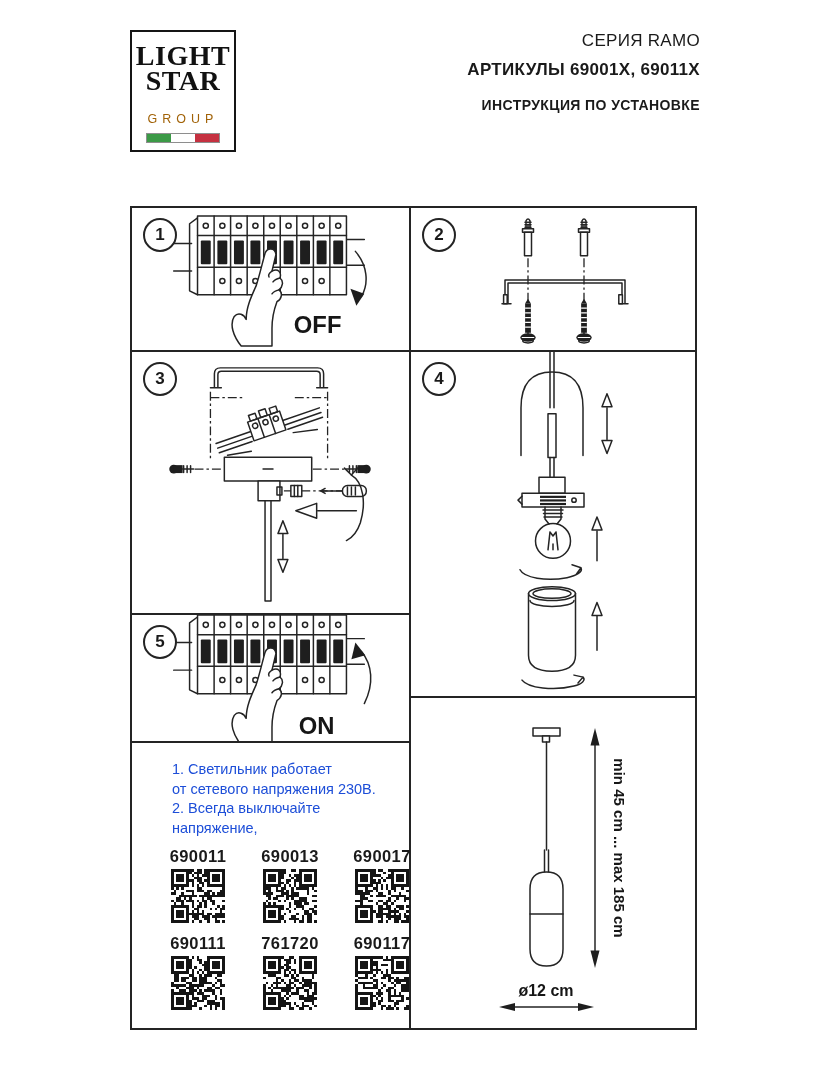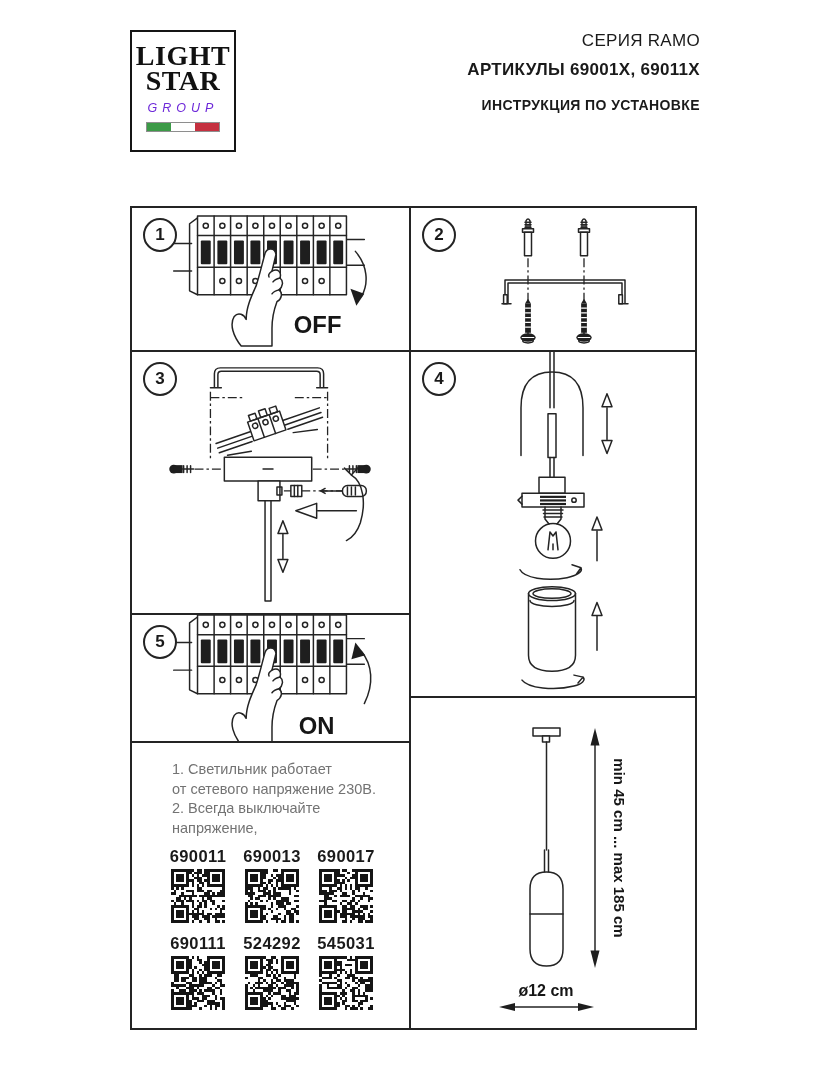--- a/index.html
+++ b/index.html
@@ -4,21 +4,21 @@
 <style>
   html,body{margin:0;padding:0;background:#fff;}
   .page{position:relative;width:826px;height:1070px;background:#fff;overflow:hidden;
         font-family:"Liberation Sans",sans-serif;color:#1a1a1a;}
 
   
   .logo-box{position:absolute;left:130px;top:30px;width:106px;height:122px;
             border:2.5px solid #151515;box-sizing:border-box;text-align:center;padding-top:11px;}
   .logo-light,.logo-star{font-family:"Liberation Serif",serif;font-weight:700;
             font-size:28px;line-height:25px;letter-spacing:.5px;color:#111;}
-  .logo-group{font-size:12.5px;letter-spacing:5px;color:#6d28d9;margin-top:8px;font-style:italic;}
+  .logo-group{font-size:12.5px;letter-spacing:5px;color:#a16207;margin-top:19px;}
   .logo-flag{display:flex;width:74px;height:10px;margin:7px auto 0;border:1px solid #8e8e8e;box-sizing:border-box;}
   .logo-flag span{flex:1;}
 
   .title-block{position:absolute;left:240px;top:31px;width:460px;text-align:right;}
   .t-series{font-size:17px;font-weight:400;line-height:20px;letter-spacing:.3px;}
   .t-articles{font-size:17px;font-weight:700;line-height:20px;margin-top:9px;letter-spacing:.3px;}
   .t-instr{margin-top:12px;font-size:14px;font-weight:700;line-height:27px;letter-spacing:.4px;}
 
   
   .grid{position:absolute;left:130px;top:206px;width:567px;height:824px;
@@ -42,22 +42,22 @@
 
   
   .s{fill:none;stroke:#242424;stroke-width:1.5;stroke-linecap:round;stroke-linejoin:round;}
   .w{fill:#fff;}
   .f{fill:#1e1e1e;stroke:none;}
   .dd{fill:none;stroke:#242424;stroke-width:1.3;stroke-dasharray:9 3 2.5 3;}
   svg text{font-family:"Liberation Sans",sans-serif;fill:#161616;}
   .svg-label{font-weight:700;}
 
   
-  .notes-text{position:absolute;left:40px;top:17px;font-size:14.5px;line-height:19.5px;color:#737373;}
-  .qr-row{position:absolute;left:30px;display:flex;gap:2px;}
+  .notes-text{position:absolute;left:40px;top:17px;font-size:14.5px;line-height:19.5px;color:#1d4ed8;}
+  .qr-row{position:absolute;left:30px;display:flex;gap:20px;}
   .qr-row.r1{top:104px;}
   .qr-row.r2{top:191px;}
   .qr-col{width:72px;text-align:center;}
   .qr-label{font-size:16.5px;font-weight:700;letter-spacing:.4px;margin-bottom:3px;}
   .qr-box{width:54px;height:54px;margin:0 auto;}
 </style>
 </head>
 <body>
 
 <div class="page">
@@ -262,21 +262,21 @@
         <use href="#sym-breaker" x="38" y="-6" width="200" height="140"></use>
         <path class="s" d="M234,90 C244,70 242,50 231,37"></path>
         <polygon class="f" points="225,28 221,45 235,41"></polygon>
         <text class="svg-label" x="168" y="121" font-size="24">ON</text>
       </svg>
     </section>
 
     <section class="panel pnotes bR">
       <div class="notes-text">
         <div>1. Светильник работает</div>
-        <div>от сетевого напряжение 230В.</div>
+        <div>от сетевого напряжения 230В.</div>
         <div>2. Всегда выключайте напряжение,</div>
       </div>
       <div class="qr-row r1">
         <div class="qr-col">
           <div class="qr-label">690011</div>
           <div class="qr-box"><svg viewBox="0 0 21 21" width="54" height="54" shape-rendering="crispEdges" fill="#151515">
     <rect width="21" height="21" fill="#fff"></rect>
                 <rect x="0" y="0" width="1" height="1"></rect>
                 <rect x="1" y="0" width="1" height="1"></rect>
                 <rect x="2" y="0" width="1" height="1"></rect>
@@ -1269,21 +1269,21 @@
                 <rect x="5" y="20" width="1" height="1"></rect>
                 <rect x="6" y="20" width="1" height="1"></rect>
                 <rect x="7" y="20" width="1" height="1"></rect>
                 <rect x="11" y="20" width="1" height="1"></rect>
                 <rect x="15" y="20" width="1" height="1"></rect>
                 <rect x="17" y="20" width="1" height="1"></rect>
                 <rect x="20" y="20" width="1" height="1"></rect>
               </svg></div>
         </div>
         <div class="qr-col">
-          <div class="qr-label">524292</div>
+          <div class="qr-label">761720</div>
           <div class="qr-box"><svg viewBox="0 0 21 21" width="54" height="54" shape-rendering="crispEdges" fill="#151515">
     <rect width="21" height="21" fill="#fff"></rect>
                 <rect x="0" y="0" width="1" height="1"></rect>
                 <rect x="1" y="0" width="1" height="1"></rect>
                 <rect x="2" y="0" width="1" height="1"></rect>
                 <rect x="3" y="0" width="1" height="1"></rect>
                 <rect x="4" y="0" width="1" height="1"></rect>
                 <rect x="5" y="0" width="1" height="1"></rect>
                 <rect x="6" y="0" width="1" height="1"></rect>
                 <rect x="7" y="0" width="1" height="1"></rect>
@@ -1518,21 +1518,21 @@
                 <rect x="5" y="20" width="1" height="1"></rect>
                 <rect x="6" y="20" width="1" height="1"></rect>
                 <rect x="10" y="20" width="1" height="1"></rect>
                 <rect x="11" y="20" width="1" height="1"></rect>
                 <rect x="14" y="20" width="1" height="1"></rect>
                 <rect x="15" y="20" width="1" height="1"></rect>
                 <rect x="18" y="20" width="1" height="1"></rect>
               </svg></div>
         </div>
         <div class="qr-col">
-          <div class="qr-label">545031</div>
+          <div class="qr-label">690117</div>
           <div class="qr-box"><svg viewBox="0 0 21 21" width="54" height="54" shape-rendering="crispEdges" fill="#151515">
     <rect width="21" height="21" fill="#fff"></rect>
                 <rect x="0" y="0" width="1" height="1"></rect>
                 <rect x="1" y="0" width="1" height="1"></rect>
                 <rect x="2" y="0" width="1" height="1"></rect>
                 <rect x="3" y="0" width="1" height="1"></rect>
                 <rect x="4" y="0" width="1" height="1"></rect>
                 <rect x="5" y="0" width="1" height="1"></rect>
                 <rect x="6" y="0" width="1" height="1"></rect>
                 <rect x="7" y="0" width="1" height="1"></rect>

